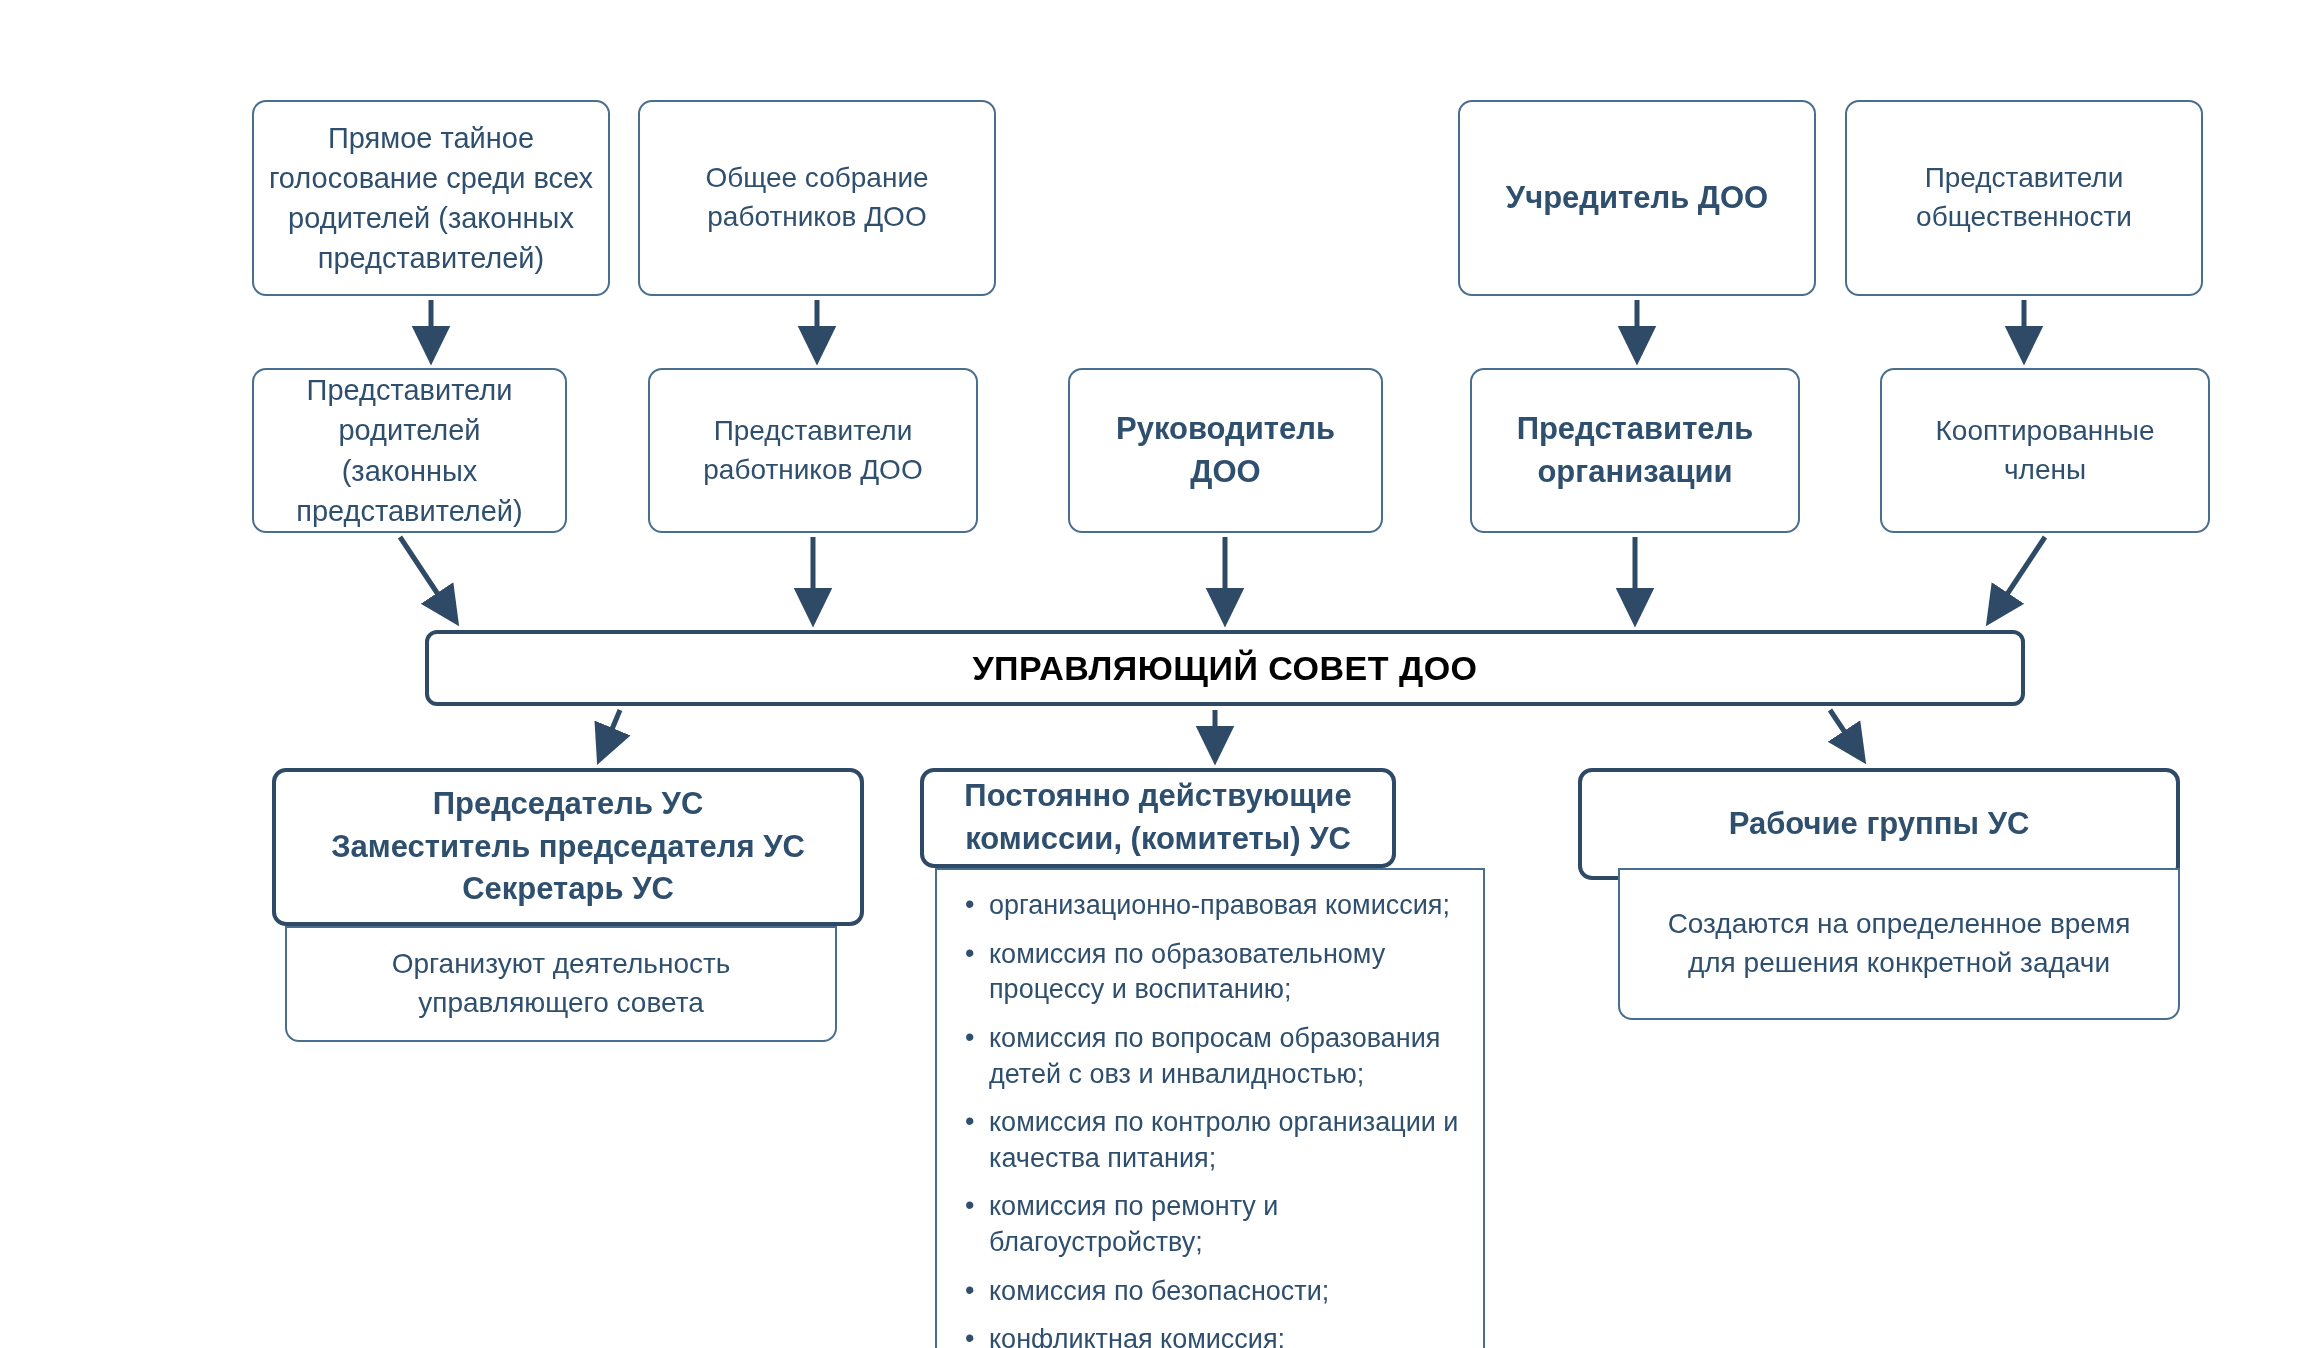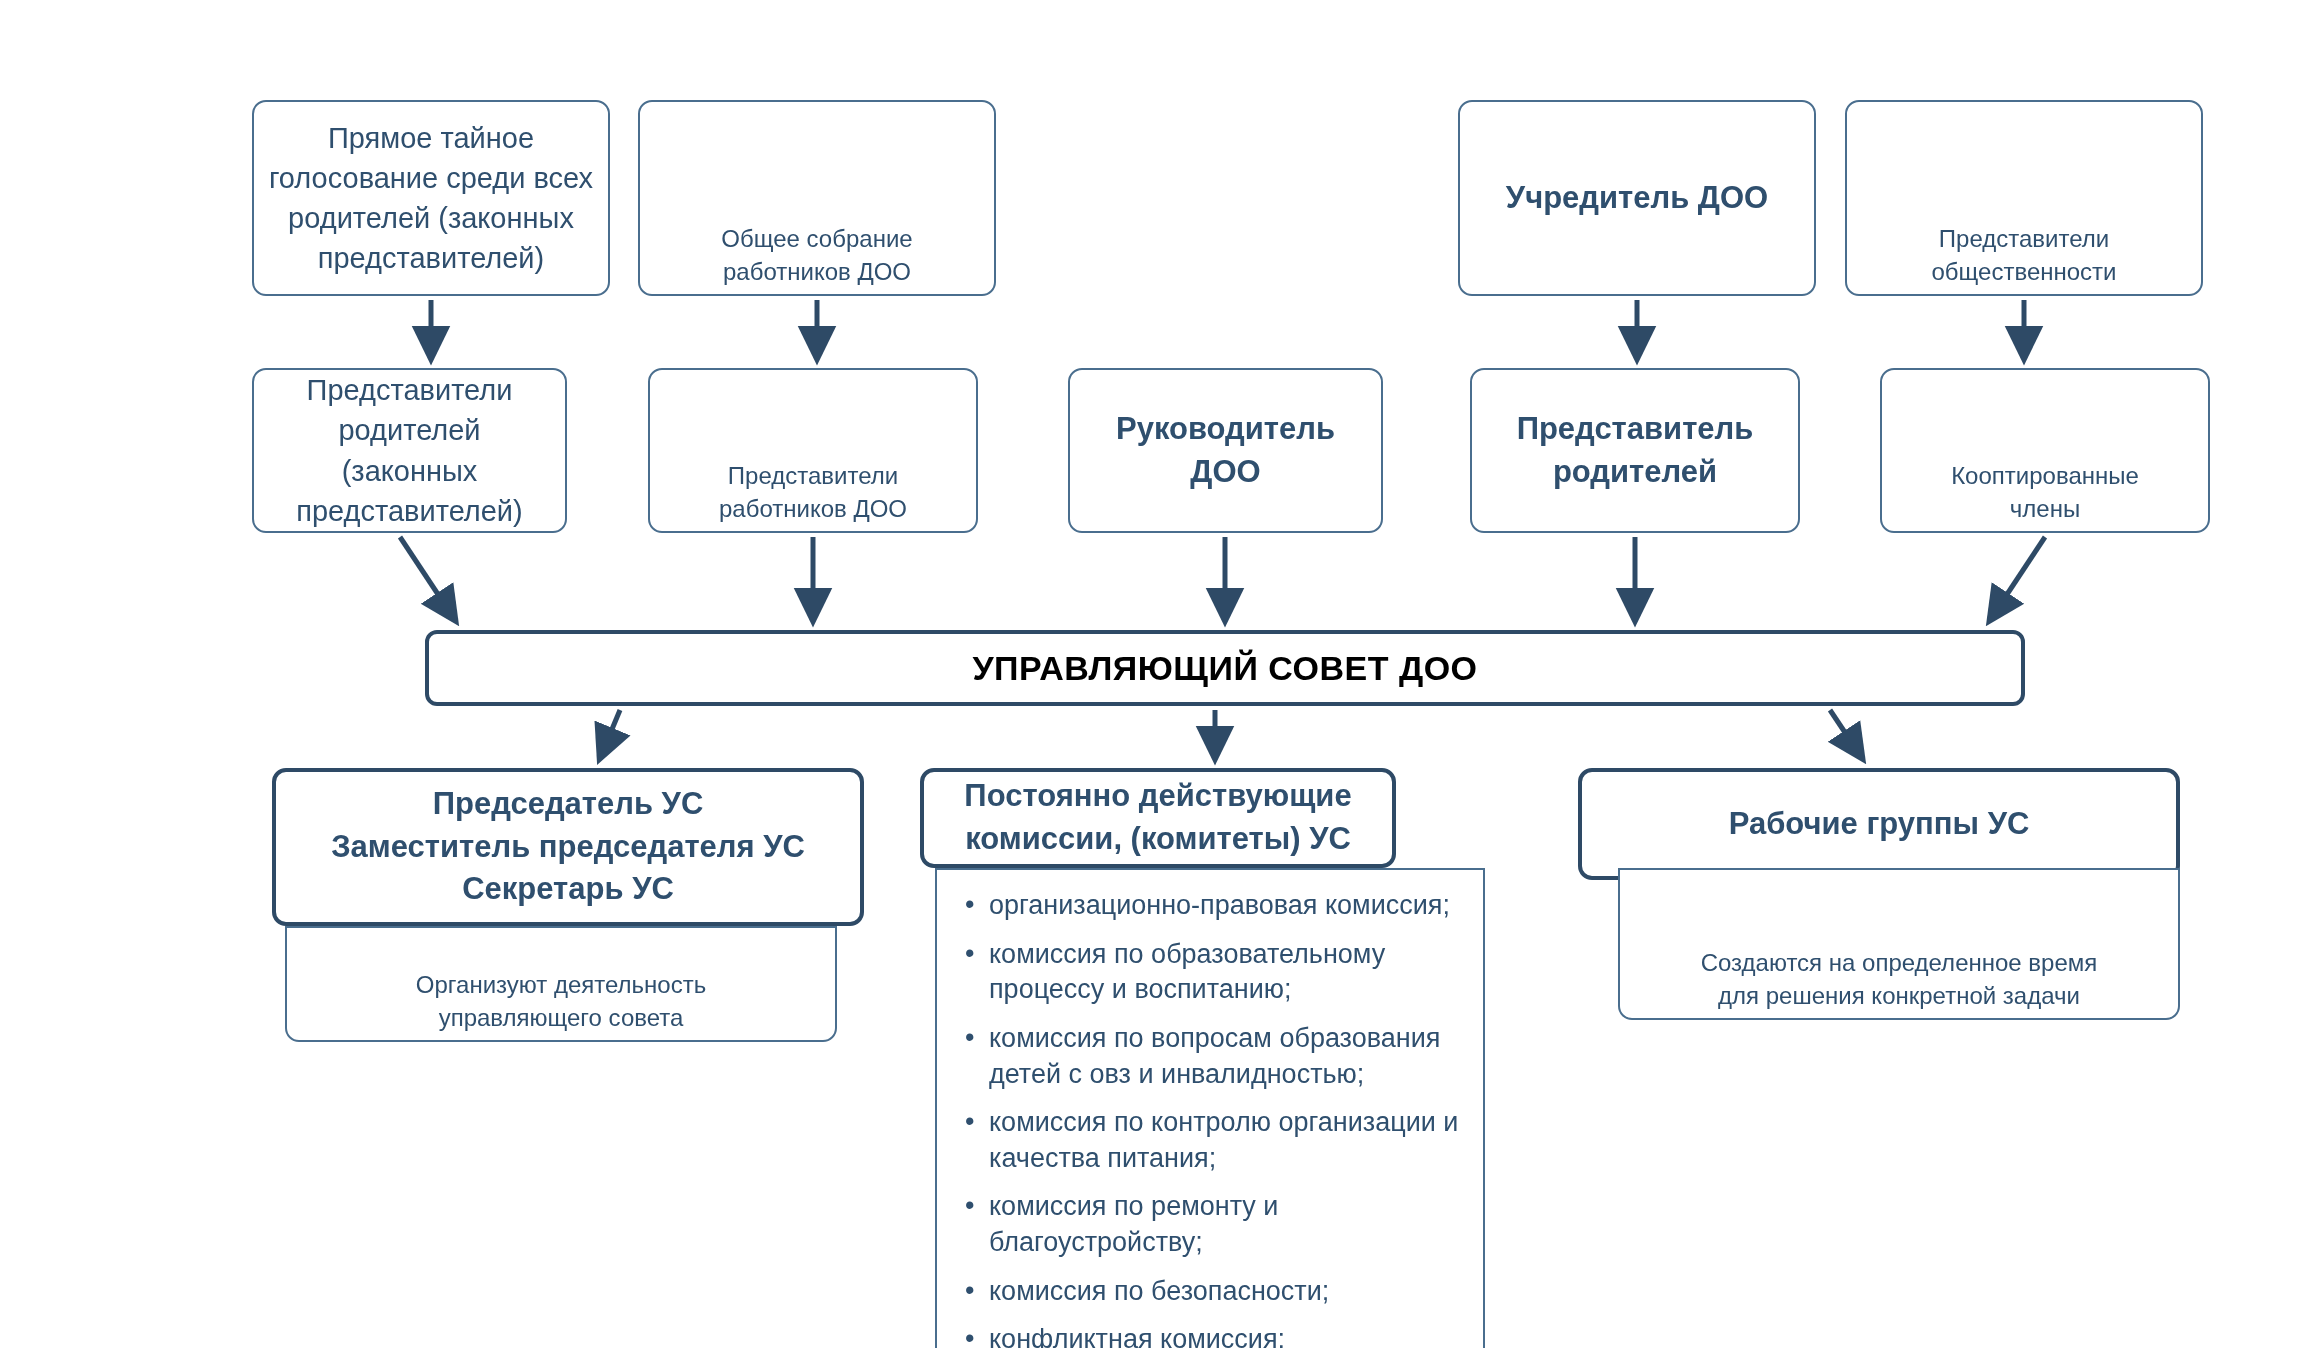--- a/index.html
+++ b/index.html
@@ -49,21 +49,21 @@
     border-color: #4a6e8e;
   }
   .thick {
     border-width: 4px;
     border-color: #2e4a66;
   }
   .bold-text {
     font-weight: bold;
   }
   .f29 { font-size: 29px; }
-  .f30 { font-size: 24px; align-items: flex-end; }
+  .f30 { font-size: 28px; }
   .f31 { font-size: 31px; }
   .f34 { font-size: 34px; }
 
   
   #n-direct-vote  { left: 252px;  top: 100px;  width: 358px; height: 196px; }
   #n-staff-meet   { left: 638px;  top: 100px;  width: 358px; height: 196px; }
   #n-founder      { left: 1458px; top: 100px;  width: 358px; height: 196px; }
   #n-public-reps  { left: 1845px; top: 100px;  width: 358px; height: 196px; }
 
   
@@ -178,21 +178,21 @@
 работников ДОО</span>
   </div>
 
   <div class="node thin f31 bold-text" id="n-head">
     <span class="txt">Руководитель
 ДОО</span>
   </div>
 
   <div class="node thin f31 bold-text" id="n-founder-rep">
     <span class="txt">Представитель
-родителей</span>
+организации</span>
   </div>
 
   <div class="node thin f30" id="n-coopted">
     <span class="txt">Кооптированные
 члены</span>
   </div>
 
   <div class="node thick f34" id="n-council">
     <span class="txt">УПРАВЛЯЮЩИЙ СОВЕТ ДОО</span>
   </div>

